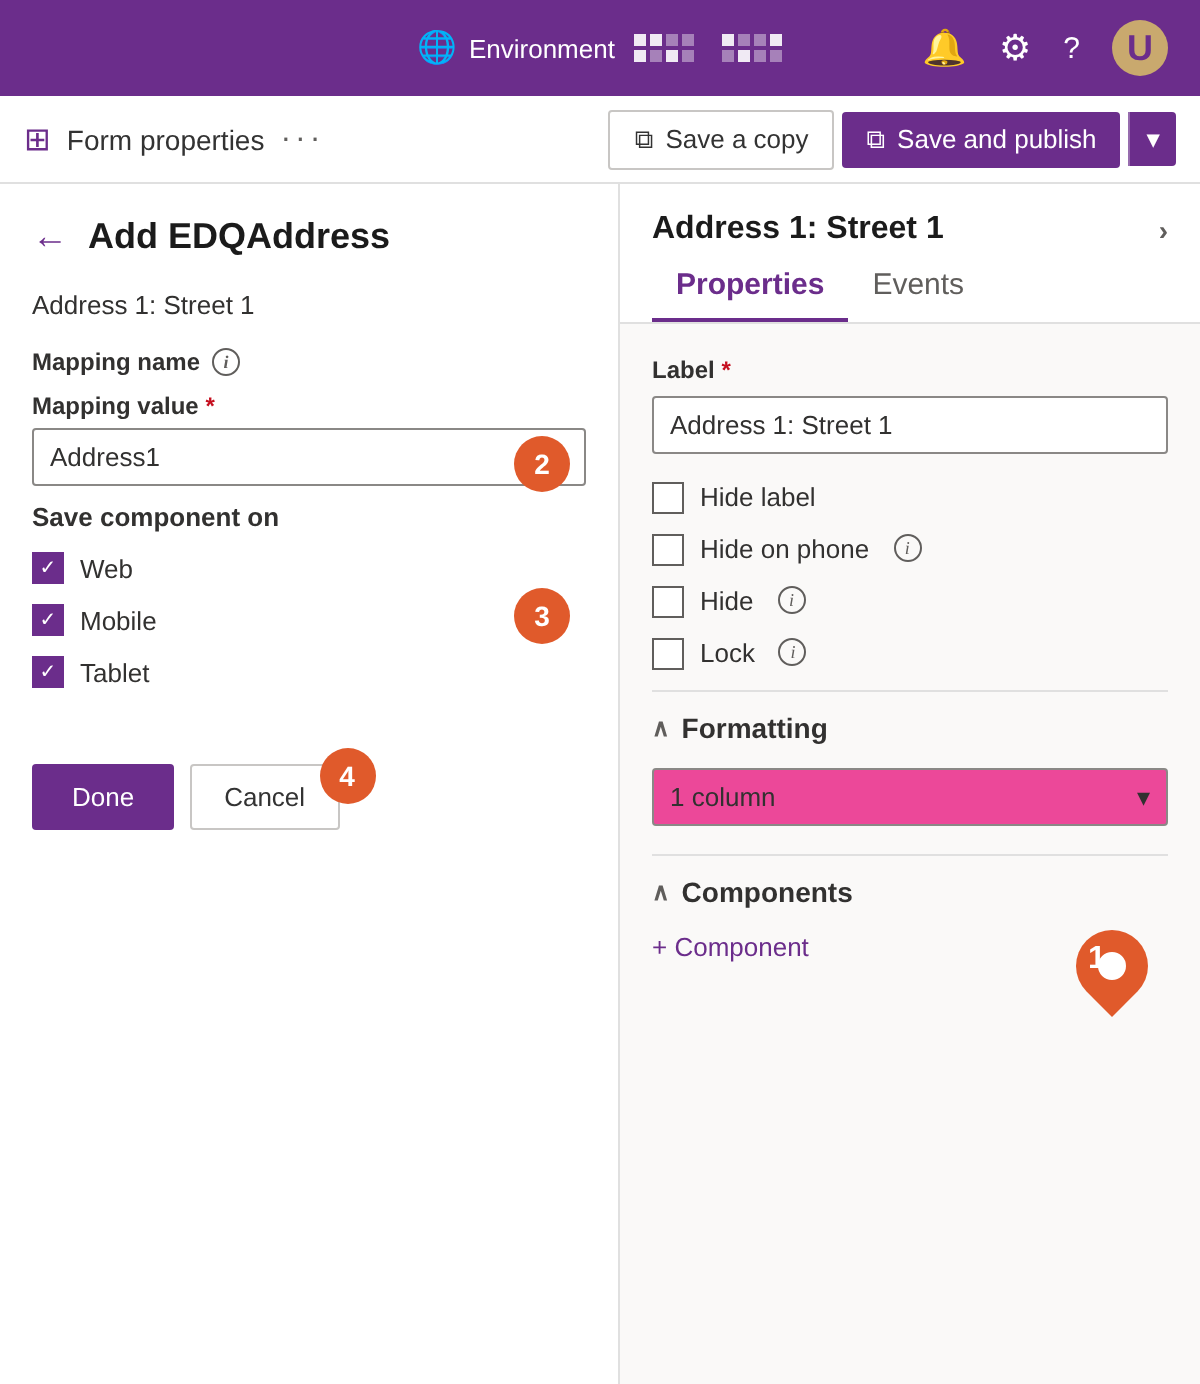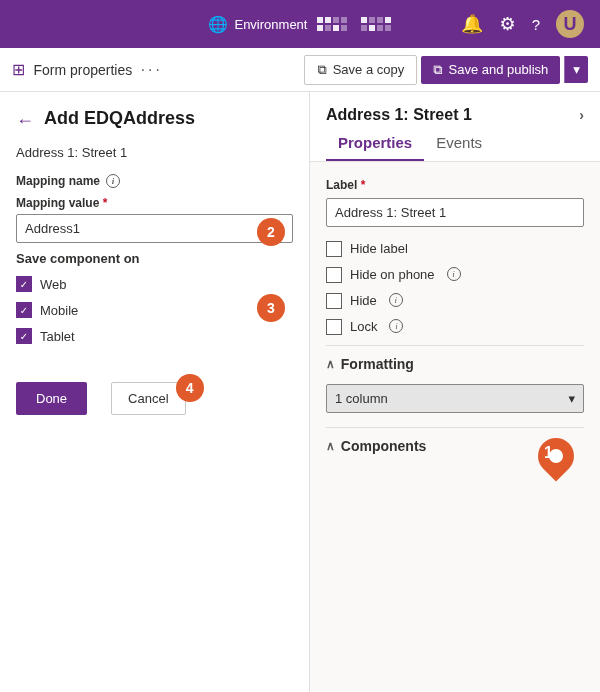--- a/index.html
+++ b/index.html
@@ -118,21 +118,21 @@
 
     .text-input {
       width: 100%; border: 1px solid #8a8886; border-radius: 2px;
       padding: 6px 8px; font-size: 13px; color: #323130; margin-bottom: 14px;
       background: white;
     }
 
     .show-component-label { font-size: 13px; font-weight: 600; color: #323130; margin-bottom: 10px; margin-top: 4px; }
 
     .bottom-buttons {
-      display: flex; gap: 24px; margin-top: 16px;
+      display: flex; gap: 8px; margin-top: 16px;
     }
     .btn-done {
       background: #6b2d8b; color: white; border: none; border-radius: 2px;
       padding: 8px 20px; font-size: 13px; cursor: pointer; font-weight: 500;
     }
     .btn-cancel {
       background: white; color: #333; border: 1px solid #c8c6c4; border-radius: 2px;
       padding: 8px 16px; font-size: 13px; cursor: pointer;
     }
 
@@ -179,21 +179,21 @@
     .collapsible-header {
       display: flex; align-items: center; gap: 6px;
       font-size: 13px; font-weight: 600; color: #323130; margin-bottom: 12px;
       cursor: pointer;
     }
     .chevron-icon { font-size: 12px; color: #605e5c; }
 
     .select-field {
       width: 100%; border: 1px solid #8a8886; border-radius: 2px;
       padding: 6px 8px; font-size: 13px; color: #323130; margin-bottom: 14px;
-      background: #e5e5e5; display: flex; justify-content: space-between; align-items: center;
+      background: #ec4899; display: flex; justify-content: space-between; align-items: center;
       cursor: pointer;
     }
 
     .add-component {
       display: flex; align-items: center; gap: 6px;
       color: #6b2d8b; font-size: 13px; cursor: pointer; font-weight: 500;
     }
 
     
     .badge {
@@ -391,20 +391,23 @@
         <span>▾</span>
       </div>
 
       <div class="separator-line"></div>
 
       <div style="position:relative;">
         <div class="collapsible-header">
           <span class="chevron-icon">∧</span>
           <span style="font-size:14px;">Components</span>
         </div>
+        <div class="add-component">
+          <span>+ Component</span>
+        </div>
 
         <div style="position:absolute;right:10px;bottom:-20px;display:flex;flex-direction:column;align-items:center;">
           <div style="width:36px;height:36px;border-radius:50% 50% 50% 0;background:#e05a2b;transform:rotate(-45deg);display:flex;align-items:center;justify-content:center;">
             <div style="width:14px;height:14px;border-radius:50%;background:white;"></div>
           </div>
           <div style="position:absolute;top:6px;left:6px;font-size:16px;font-weight:700;color:white;z-index:10;">1</div>
         </div>
       </div>
 
     </div>

